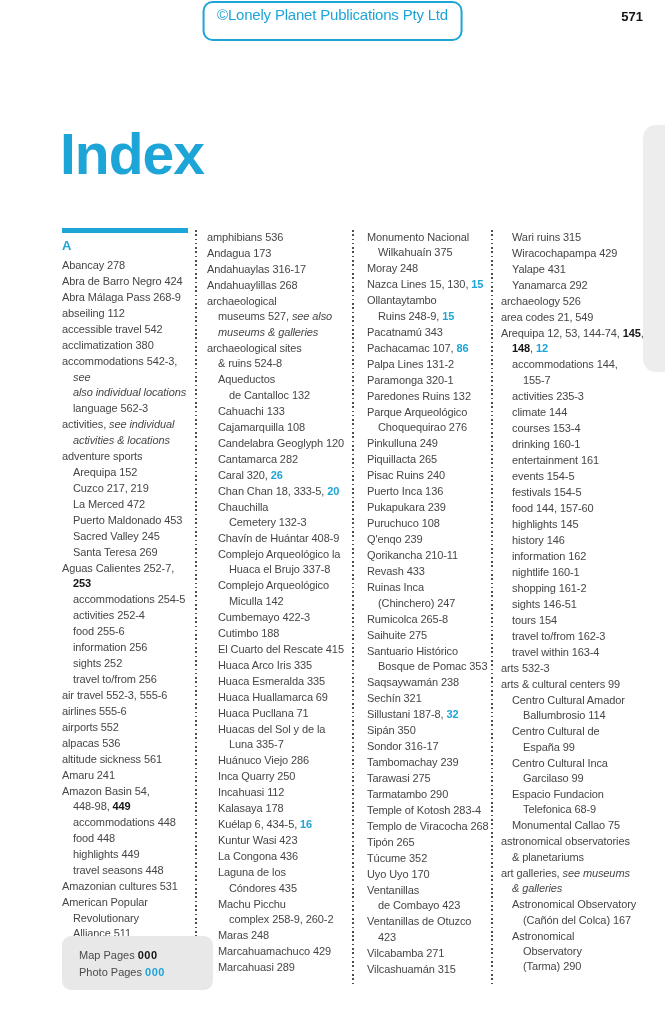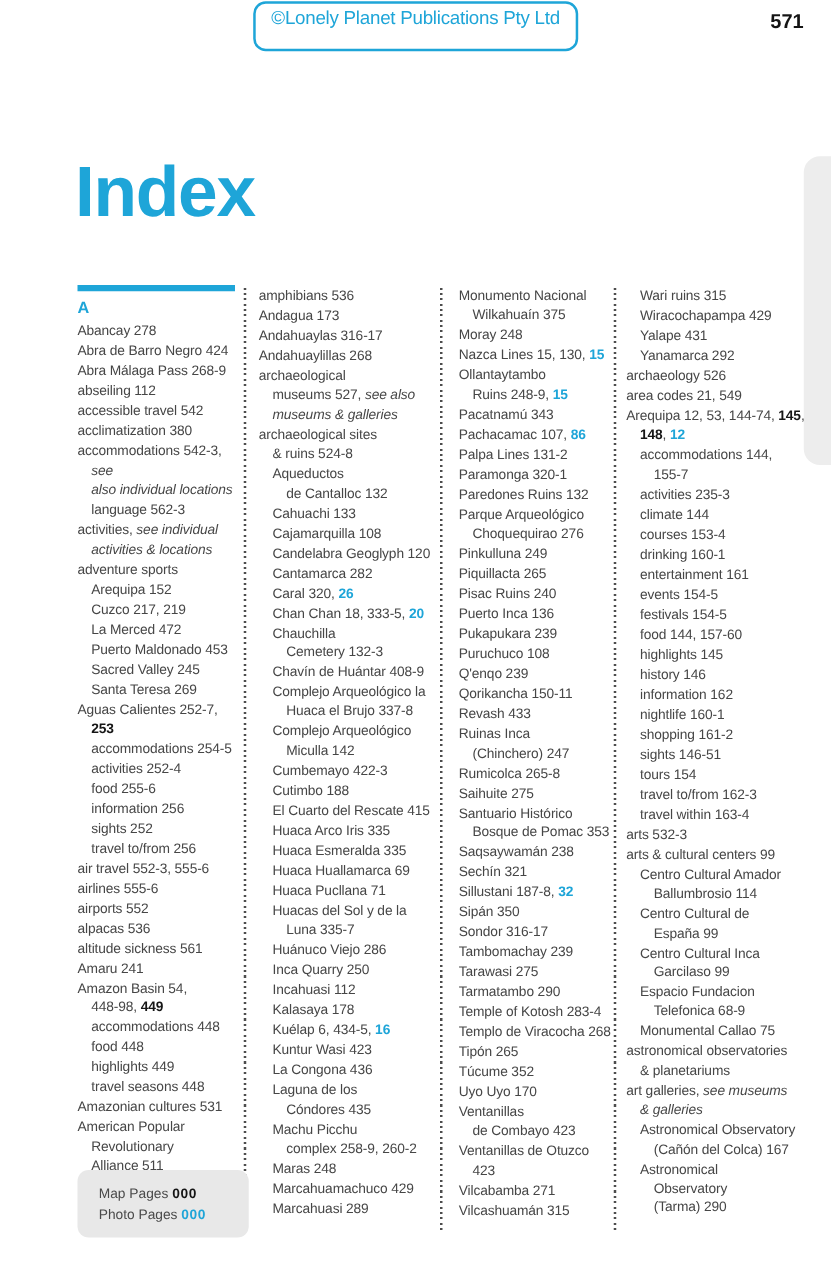--- a/index.html
+++ b/index.html
@@ -8,21 +8,21 @@
     font-family:"Liberation Sans", sans-serif; color:var(--text,#464646);
     -webkit-font-smoothing:antialiased;
   }
   
   .badge {
     position:absolute; top:1px; left:50%; transform:translateX(-50%);
     border:2px solid var(--accent,#1ea5d8); border-radius:10px; background:#fff;
     padding:3px 13px 16px; color:var(--accent,#1ea5d8);
     font-weight:normal; font-size:15px; letter-spacing:-0.2px; white-space:nowrap;
   }
-  .pagenum { position:absolute; top:9px; right:22px; font-weight:bold; font-size:16px; color:#141414; }
+  .pagenum { position:absolute; top:9px; right:22px; font-weight:bold; font-size:13px; color:#141414; }
   .title {
     position:absolute; top:126px; left:60px;
     font-family:Liberation Sans, sans-serif; font-weight:bold;
     font-size:57px; line-height:1; color:var(--accent,#1ea5d8); letter-spacing:-1px;
   }
   .edge-tab {
     position:absolute; top:125px; right:-14px; width:36px; height:247px;
     background:var(--tab,#ededed); border-radius:13px;
   }
   
@@ -38,21 +38,21 @@
   .div-1 { left:195px; } .div-2 { left:352px; } .div-3 { left:491px; }
   .section-bar { width:126px; height:5px; background:var(--accent,#1ea5d8); margin-bottom:5px; }
   .section-letter { color:var(--accent,#1ea5d8); font-weight:bold; font-size:13px; margin-bottom:5px; }
   .entry { padding-left:11px; text-indent:-11px; white-space:pre-wrap; margin:0 0 0.6px; }
   .entry.sub { margin-left:11px; }
   .entry .bold { font-weight:bold; color:#161616; }
   .entry .accent { color:var(--accent,#1ea5d8); }
   .entry .italic { font-style:italic;text-align:center; }
   
   .legend {
-    position:absolute; left:62px; top:936px; width:137px; box-sizing:border-box;
+    position:absolute; left:62px; top:936px; width:151px; box-sizing:border-box;
     background:var(--legendbg,#e8e8e8); border-radius:9px;
     padding:11px 6px 10px 17px; font-size:11px; line-height:16.5px; color:#4a4a4a;
   }
   .legend .val { font-weight:bold; color:#141414; letter-spacing:0.5px; }
   .legend .val.photo { color:var(--accent,#1ea5d8); }
 </style>
 </head>
 <body>
 
 <div class="page" style="--accent: #1ea5d8; --text: #464646; --legendbg: #e8e8e8; --tab: #ededed;">
@@ -176,21 +176,21 @@
       <div class="entry sub"><span>Paredones Ruins 132</span></div>
       <div class="entry sub"><span>Parque Arqueológico
 Choquequirao 276</span></div>
       <div class="entry sub"><span>Pinkulluna 249</span></div>
       <div class="entry sub"><span>Piquillacta 265</span></div>
       <div class="entry sub"><span>Pisac Ruins 240</span></div>
       <div class="entry sub"><span>Puerto Inca 136</span></div>
       <div class="entry sub"><span>Pukapukara 239</span></div>
       <div class="entry sub"><span>Puruchuco 108</span></div>
       <div class="entry sub"><span>Q'enqo 239</span></div>
-      <div class="entry sub"><span>Qorikancha 150-11</span></div>
+      <div class="entry sub"><span>Qorikancha 210-11</span></div>
       <div class="entry sub"><span>Revash 433</span></div>
       <div class="entry sub"><span>Ruinas Inca
 (Chinchero) 247</span></div>
       <div class="entry sub"><span>Rumicolca 265-8</span></div>
       <div class="entry sub"><span>Saihuite 275</span></div>
       <div class="entry sub"><span>Santuario Histórico
 Bosque de Pomac 353</span></div>
       <div class="entry sub"><span>Saqsaywamán 238</span></div>
       <div class="entry sub"><span>Sechín 321</span></div>
       <div class="entry sub"><span>Sillustani 187-8, </span><span class="bold accent">32</span></div>

